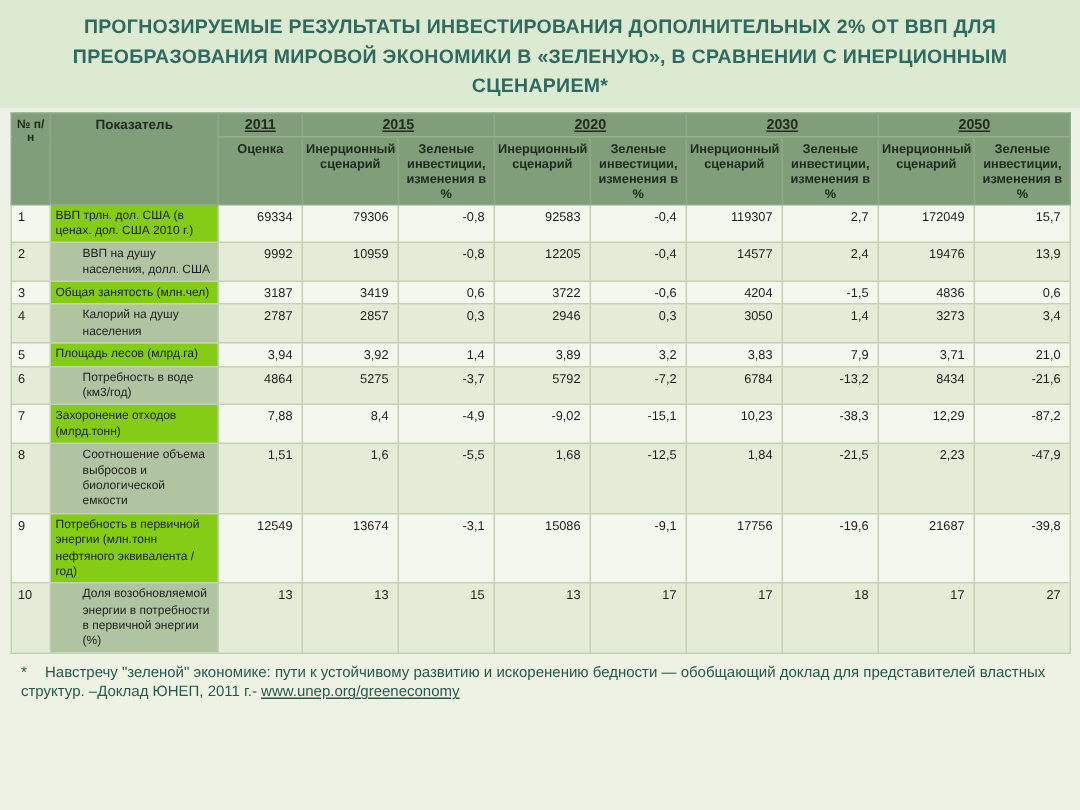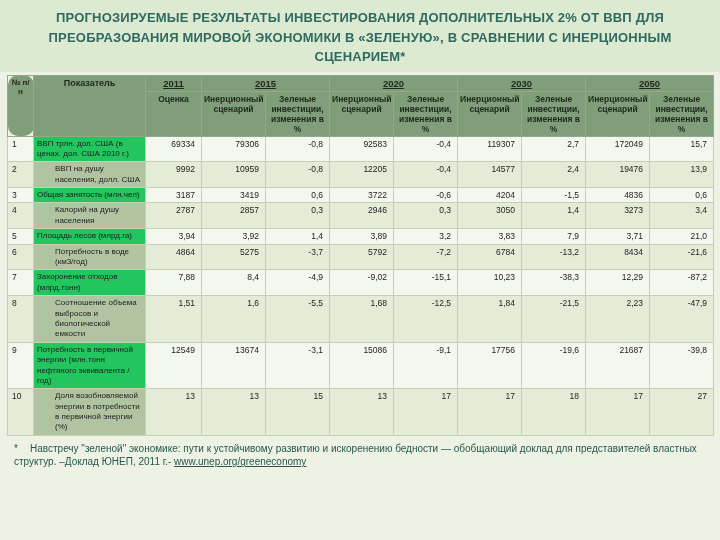--- a/index.html
+++ b/index.html
@@ -7,25 +7,25 @@
   body{background:#edf2e4;font-family:"Liberation Sans",sans-serif;overflow:hidden;}
   .slide{width:720px;height:384px;display:flex;flex-direction:column;}
   .title{background:#dcead2;color:#2e6a5f;font-weight:bold;text-align:center;
          font-size:13px;line-height:1.5;padding:8px 16px 5px;letter-spacing:.2px;}
   .table-wrap{flex:1;padding:3px 7px 0;}
   table{border-collapse:collapse;table-layout:fixed;width:706px;}
   th,td{vertical-align:top;}
   thead th{background:#7f9e79;border:1px solid #91a98a;color:#222a20;
            font-size:8.5px;font-weight:bold;padding:2px 2px;text-align:center;}
   thead th.h-year{font-size:9.5px;text-decoration:underline;}
-  thead th.h-num{font-size:8px;border-radius:10px;}
+  thead th.h-num{font-size:8px;}
   thead th.h-ind{font-size:9px;vertical-align:top;}
   tbody td{border:1px solid #c3d1b5;font-size:8.5px;color:#1d1d1d;padding:2px 3px;}
   td.num{background:#f4f7ee;padding-left:4px;}
-  td.indicator{background:#22c55e;font-size:8px;line-height:1.3;}
+  td.indicator{background:#84cc16;font-size:8px;line-height:1.3;}
   td.val{text-align:right;padding-right:6px;background:#f4f7ee;}
   tr.band td.val,tr.band td.num{background:#e4ecd7;}
   tr.band td.indicator{background:#b1c4a1;padding-left:21px;}
   .footnote{padding:6px 14px 8px;font-size:10px;color:#28584d;line-height:1.35;}
   .fn-marker{display:inline-block;width:16px;}
   .fn-link{text-decoration:underline;color:#28584d;cursor:pointer;}
 </style>
 </head>
 <body>
 

